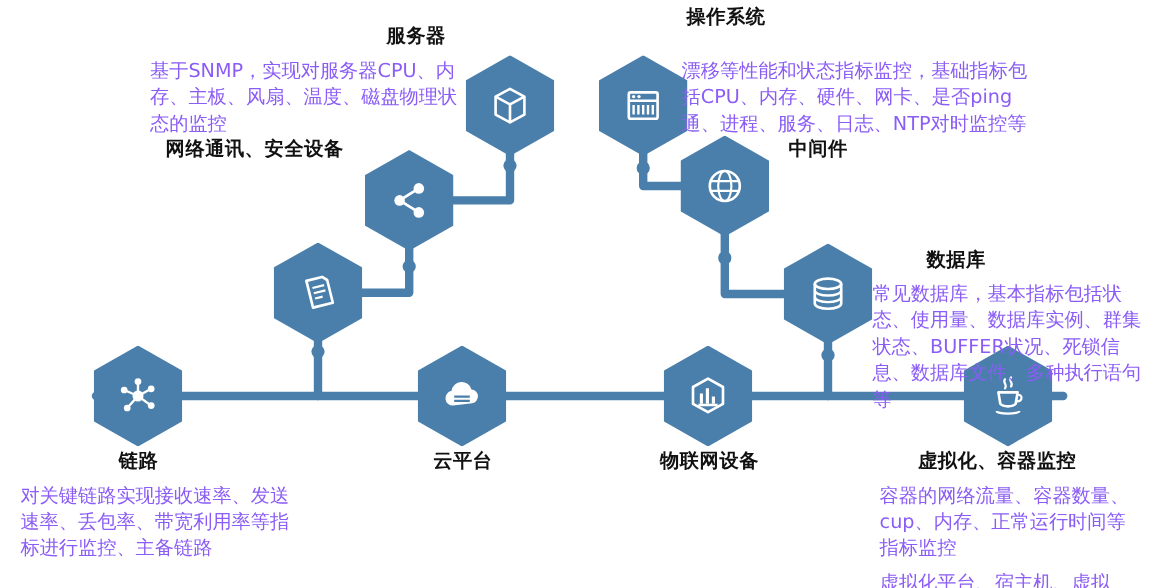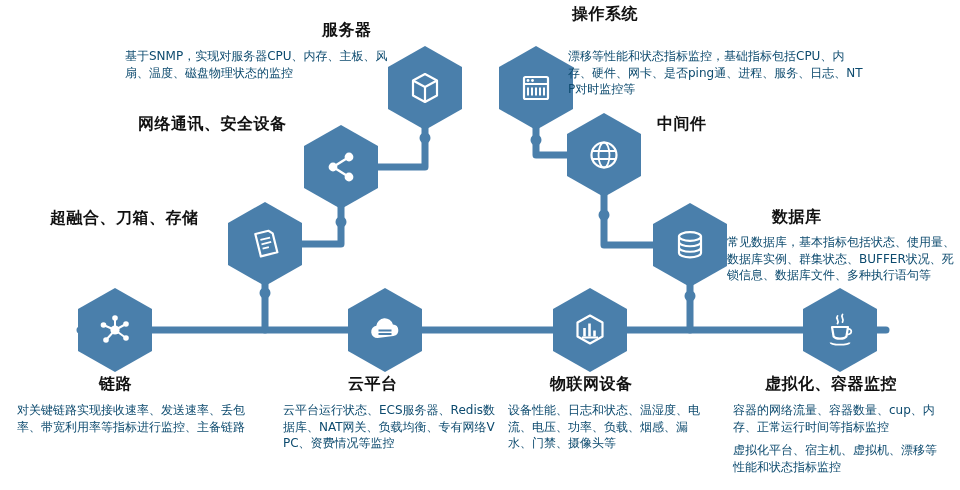--- a/index.html
+++ b/index.html
@@ -35,23 +35,23 @@
     position: absolute;
     font-size: 16px;
     font-weight: 700;
     color: #111;
     white-space: nowrap;
     z-index: 3;
     letter-spacing: 0.5px;
   }
   .desc {
     position: absolute;
-    font-size: 12px;
+    font-size: 16px;
     line-height: 1.38;
-    color: #0c4a6e;
+    color: #8b5cf6;
     word-break: break-all;
     z-index: 3;
   }
   .desc p + p { margin-top: 7px; }
 </style>
 </head>
 <body>
 
 <div class="canvas">
 
@@ -184,33 +184,30 @@
   <div class="title" style="left:322px;top:20px">服务器</div>
   <div class="desc" style="left:125px;top:48px;width:268px">基于SNMP，实现对服务器CPU、内存、主板、风扇、温度、磁盘物理状态的监控</div>
 
   <div class="title" style="left:572px;top:4px">操作系统</div>
   <div class="desc" style="left:568px;top:48px;width:298px">漂移等性能和状态指标监控，基础指标包括CPU、内存、硬件、网卡、是否ping通、进程、服务、日志、NTP对时监控等</div>
 
   <div class="title" style="left:138px;top:114px">网络通讯、安全设备</div>
 
   <div class="title" style="left:657px;top:114px">中间件</div>
 
-  <div class="title" style="left:50px;top:208px">超融合、刀箱、存储</div>
 
   <div class="title" style="left:772px;top:207px">数据库</div>
   <div class="desc" style="left:727px;top:234px;width:228px">常见数据库，基本指标包括状态、使用量、数据库实例、群集状态、BUFFER状况、死锁信息、数据库文件、多种执行语句等</div>
 
   <div class="title" style="left:99px;top:374px">链路</div>
   <div class="desc" style="left:17px;top:402px;width:232px">对关键链路实现接收速率、发送速率、丢包率、带宽利用率等指标进行监控、主备链路</div>
 
-  <div class="title" style="left:348px;top:374px">云平台</div>
-  <div class="desc" style="left:283px;top:402px;width:218px">云平台运行状态、ECS服务器、Redis数据库、NAT网关、负载均衡、专有网络VPC、资费情况等监控</div>
+  <div class="title" style="left:361px;top:374px">云平台</div>
 
   <div class="title" style="left:550px;top:374px">物联网设备</div>
-  <div class="desc" style="left:508px;top:402px;width:192px">设备性能、日志和状态、温湿度、电流、电压、功率、负载、烟感、漏水、门禁、摄像头等</div>
 
   <div class="title" style="left:765px;top:374px">虚拟化、容器监控</div>
   <div class="desc" style="left:733px;top:402px;width:214px">
     <p>容器的网络流量、容器数量、cup、内存、正常运行时间等指标监控</p>
     <p>虚拟化平台、宿主机、虚拟机、漂移等性能和状态指标监控</p>
   </div>
 
 </div>
 
 </body></html>

